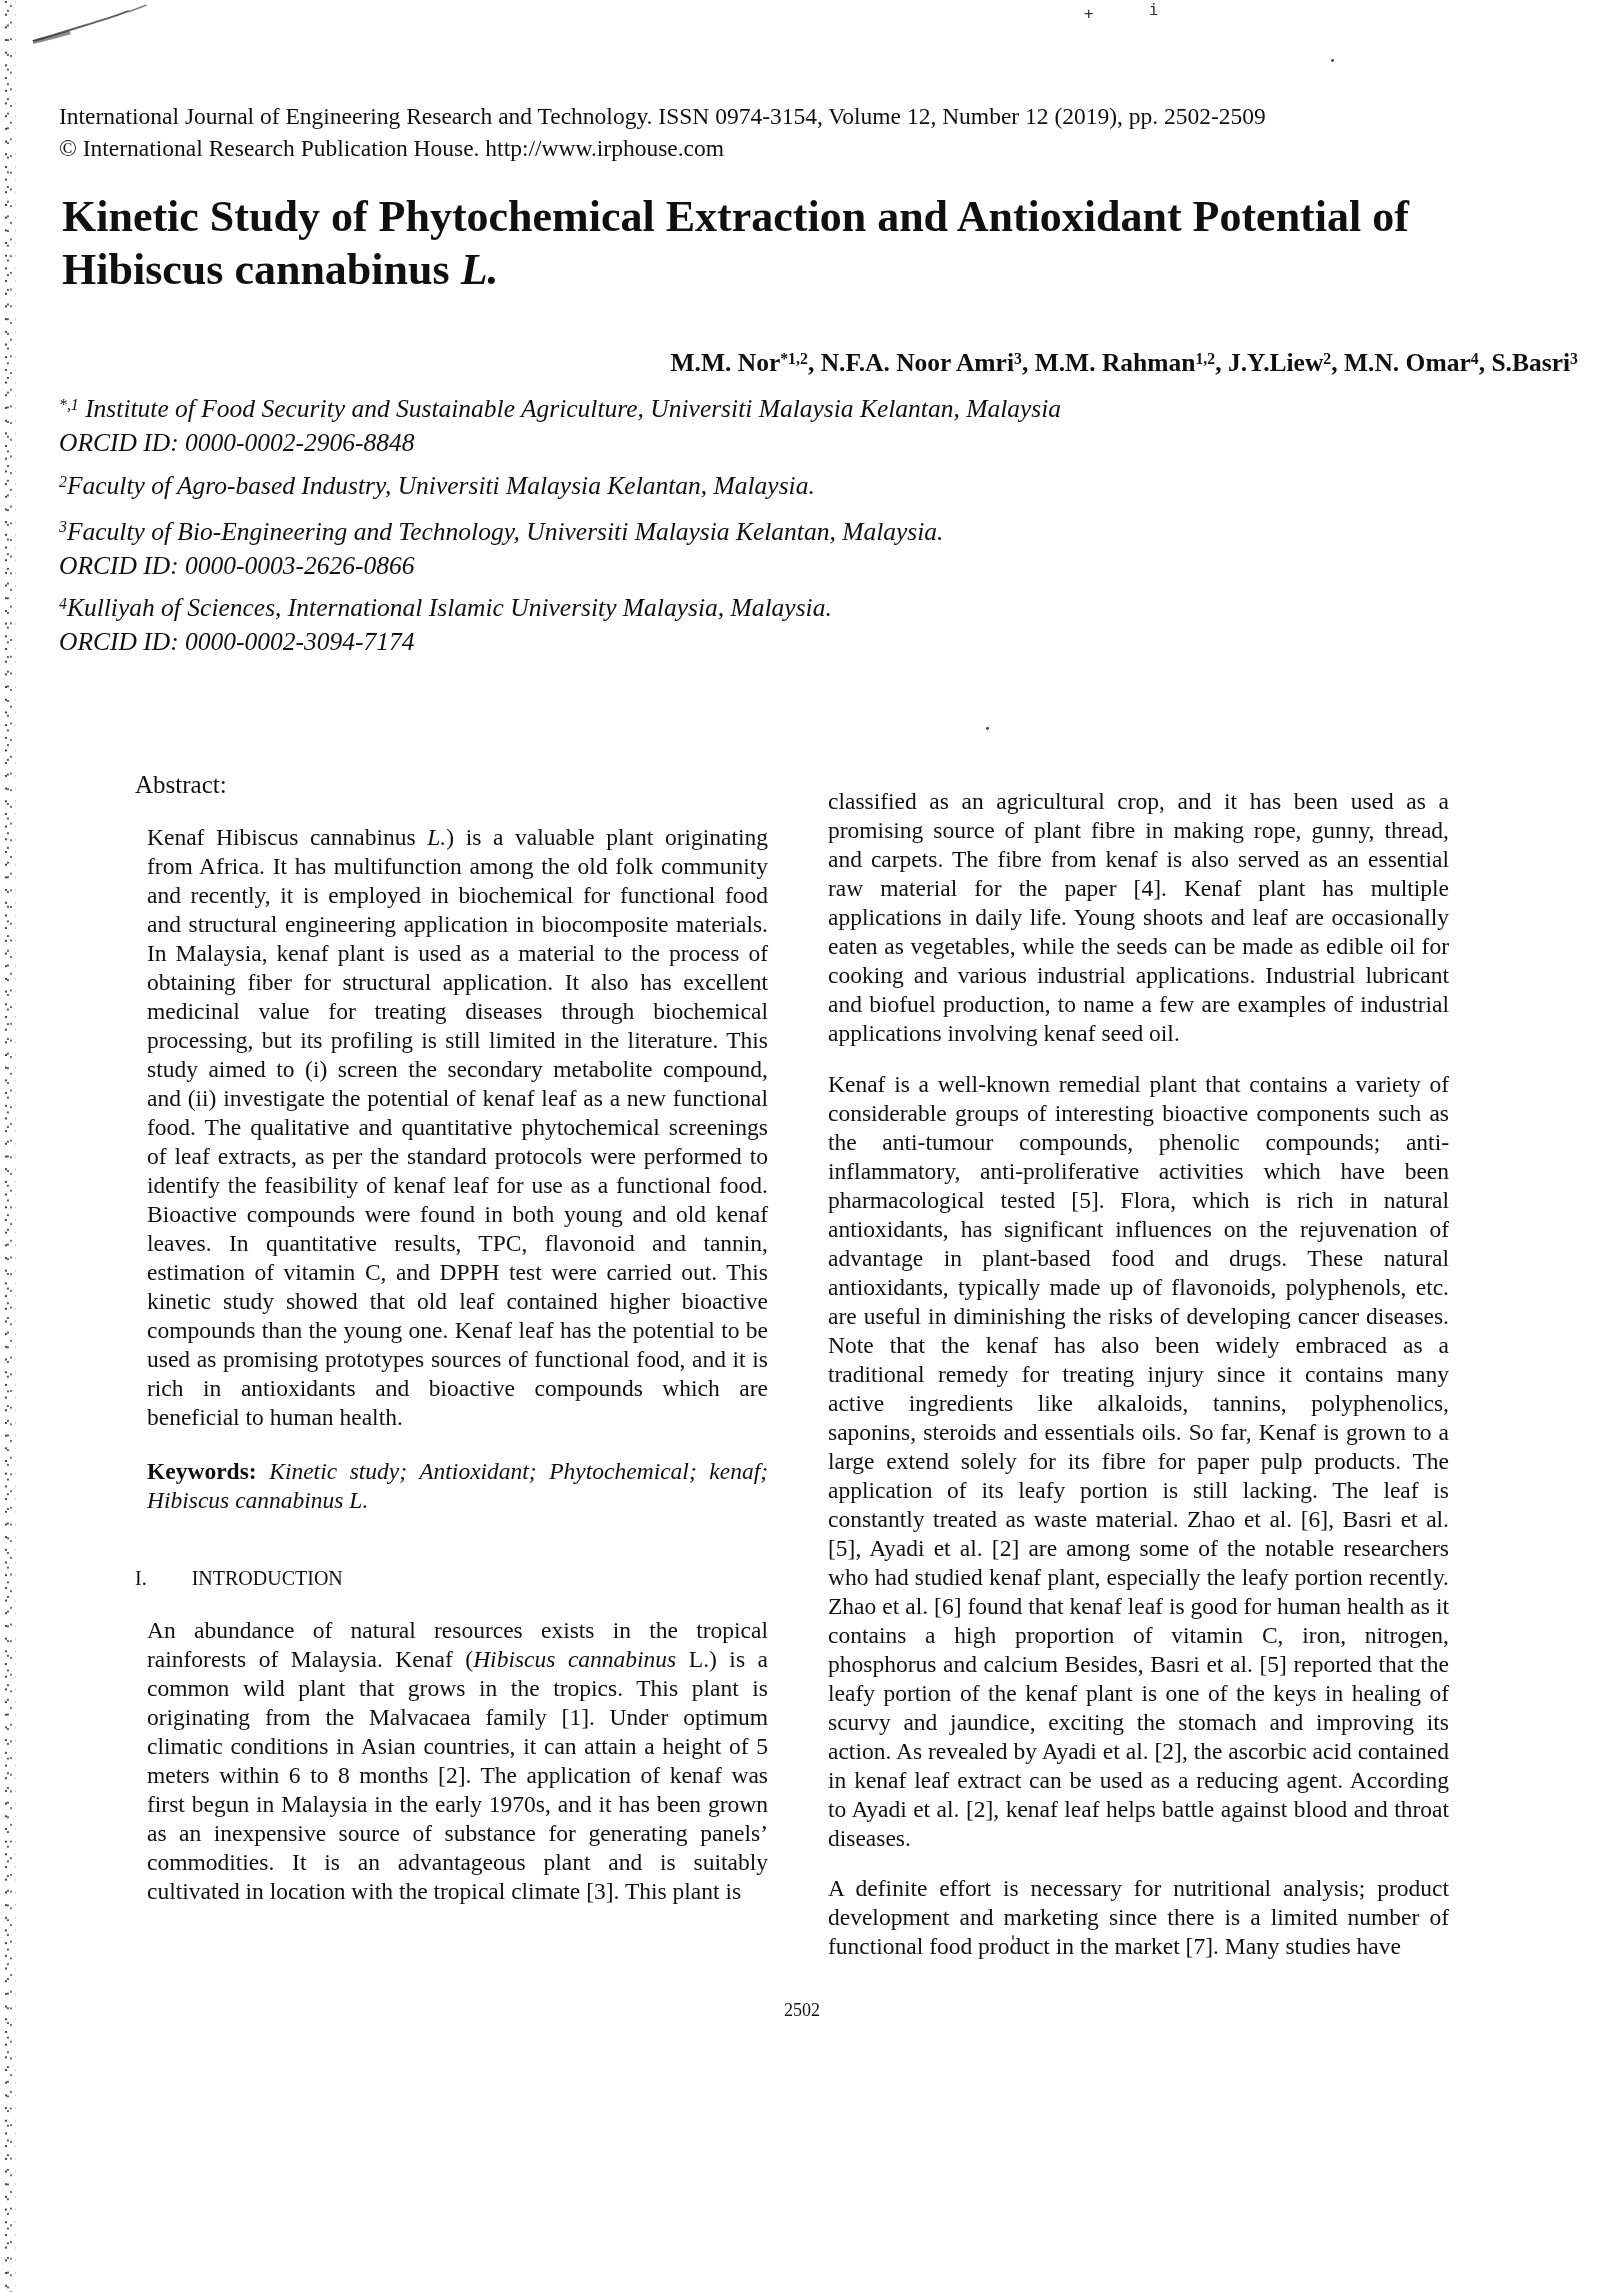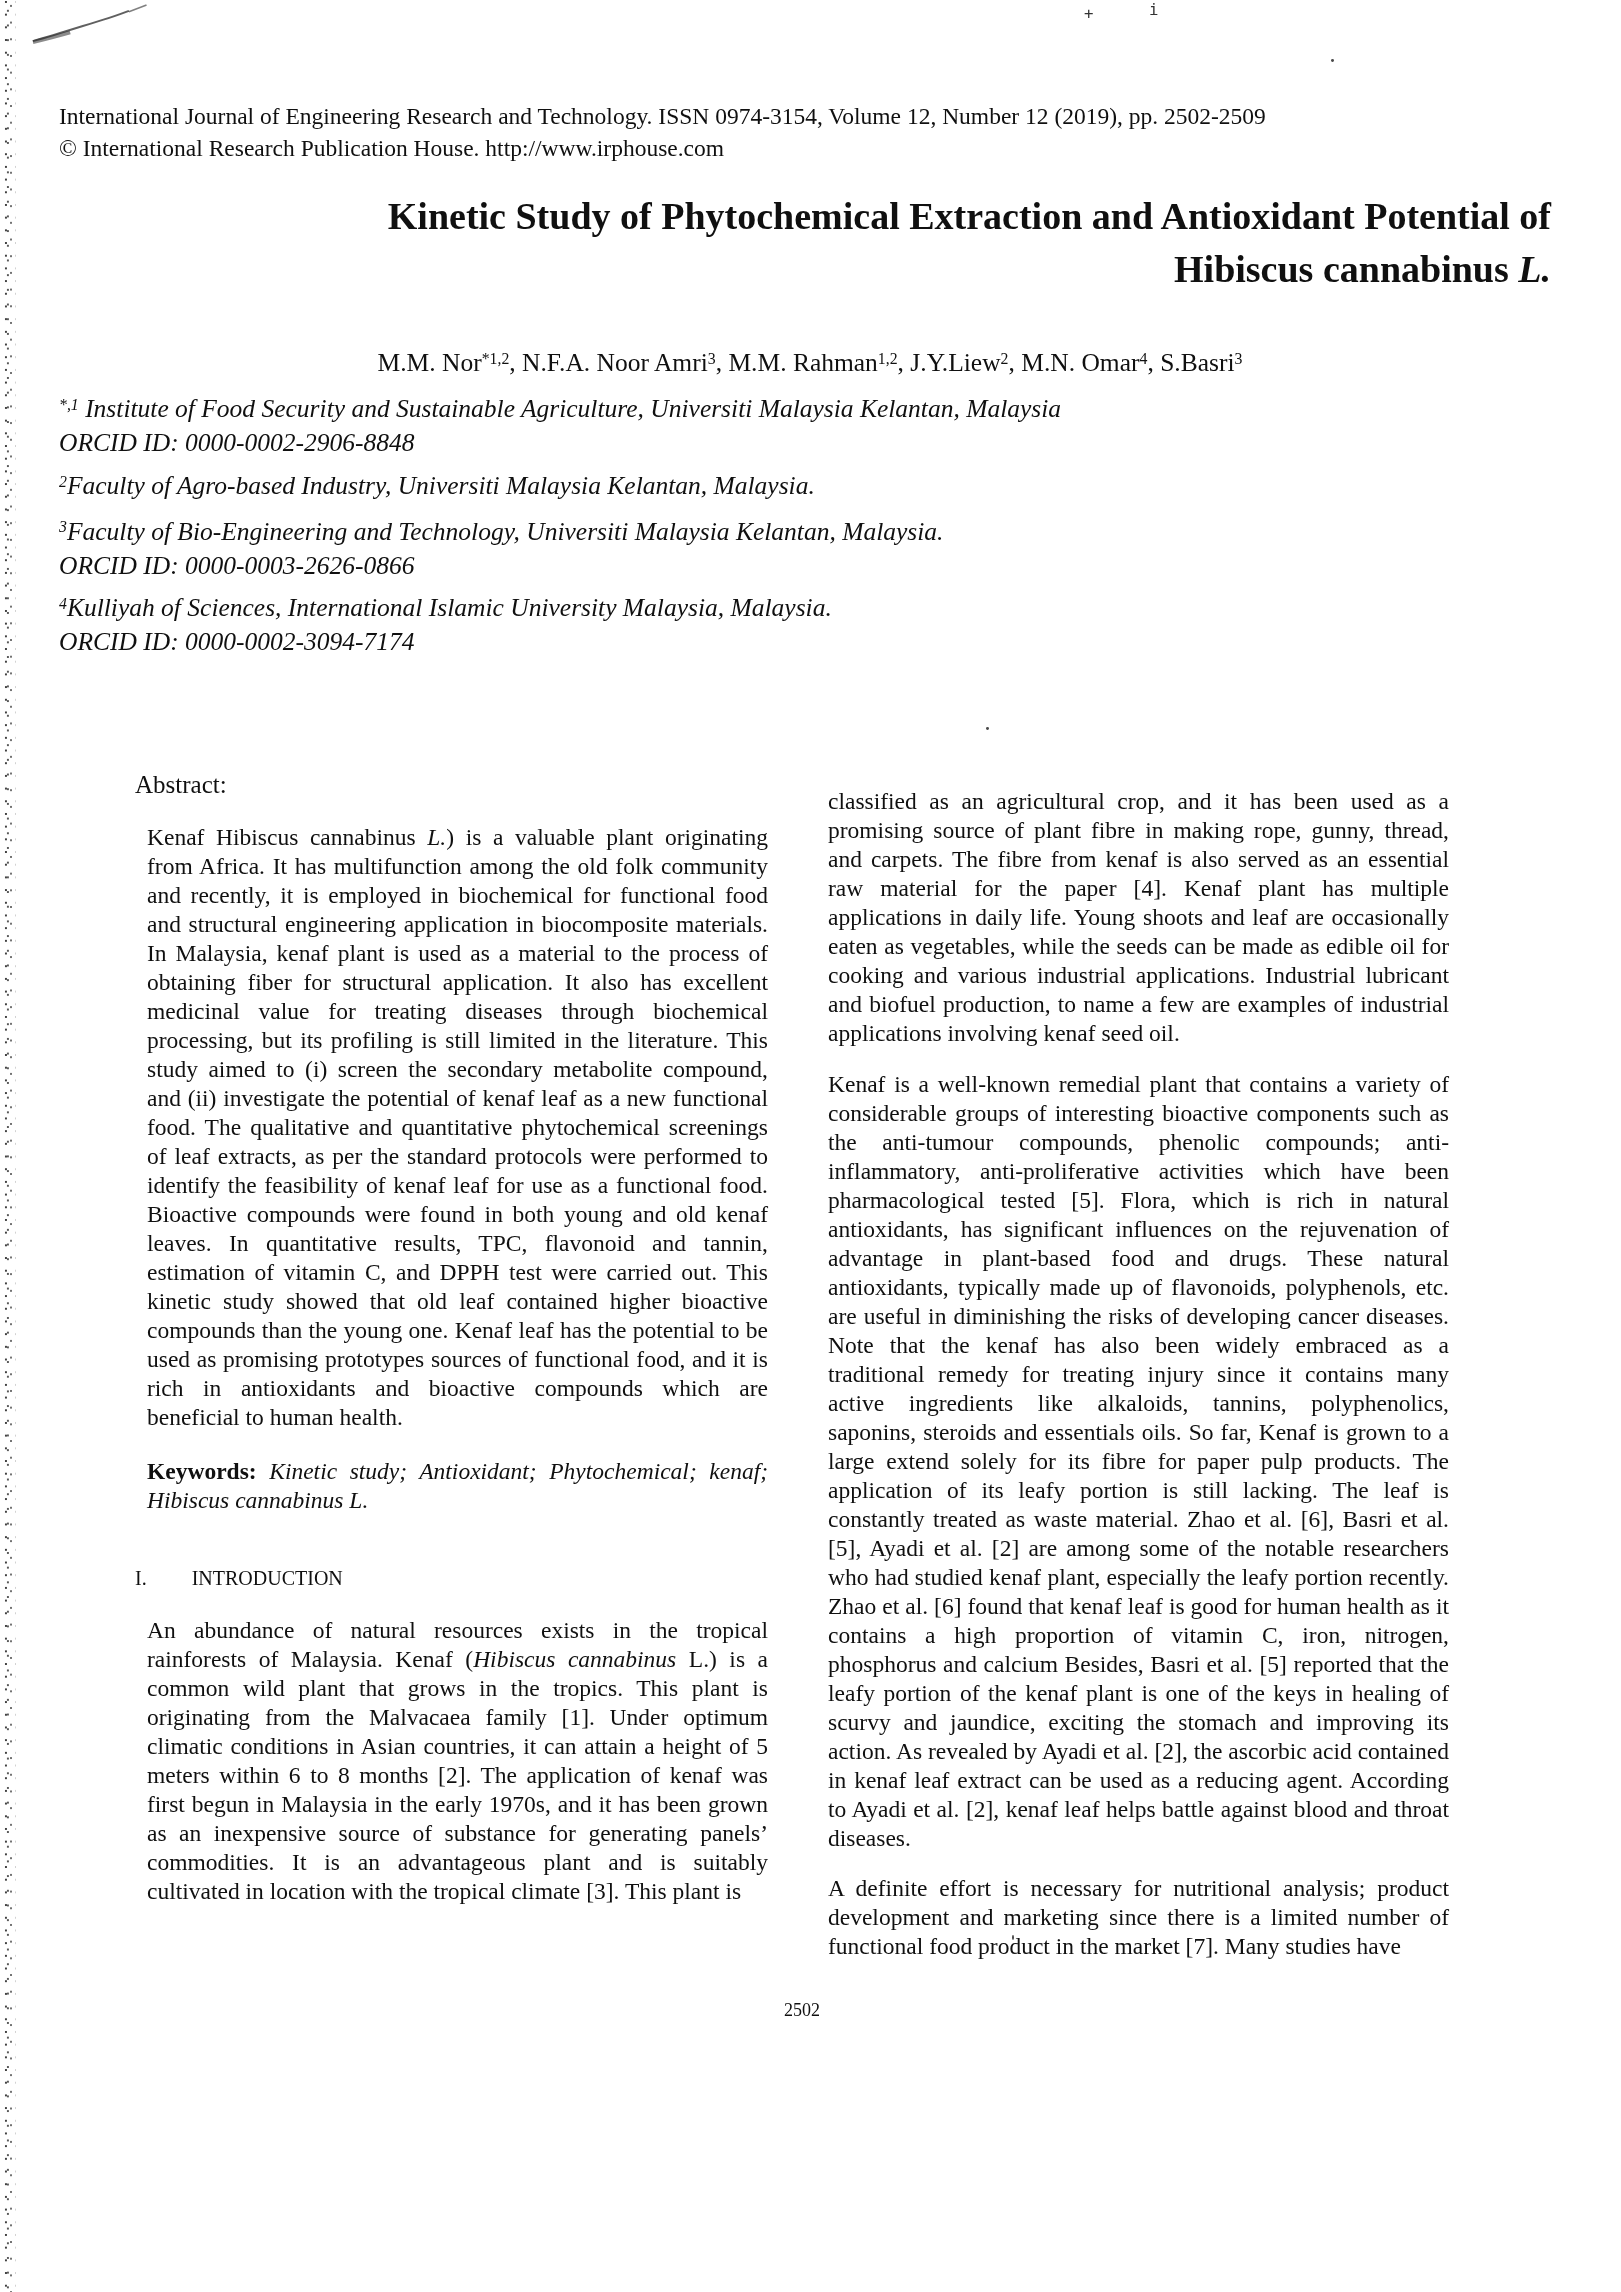--- a/index.html
+++ b/index.html
@@ -16,22 +16,22 @@
       radial-gradient(circle at 7.8px 5.9px,  rgba(0,0,0,.55) 0.8px, transparent 1.2px),
       radial-gradient(circle at 4.9px 10.8px, rgba(0,0,0,.65) 0.9px, transparent 1.3px),
       radial-gradient(circle at 9.8px 2.9px, rgba(0,0,0,.45) 0.7px, transparent 1.1px);
     background-size: 10.8px 12.7px, 12.7px 16.7px, 11.8px 14.7px, 8.8px 18.6px;
   }
   .scribble { position:absolute; left:27.4px; top:2px; }
   .speck { position:absolute; color:#333; font-size:15.7px; line-height:1; font-family:"DejaVu Sans Mono", monospace; }
   .dot { position:absolute; background:#4a4a4a; border-radius:50%; }
 
   .journal-header { position:absolute; top:100px; left:59px; width:1504px; font-size:23.5px; line-height:32px; }
-  .paper-title  { position:absolute; top:190px; left:47px; width:1504px; text-align:right; font-weight:bold; font-size:38px; line-height:53px; margin:0; }
-  .authors      { position:absolute; top:348px; left:58px; width:1504px; text-align:center; font-weight:normal; font-size:25.5px; }
+  .paper-title  { position:absolute; top:190px; left:62px; width:1504px; text-align:left; font-weight:bold; font-size:44px; line-height:53px; margin:0; }
+  .authors      { position:absolute; top:348px; left:74px; width:1504px; text-align:right; font-weight:bold; font-size:25.5px; }
   .affiliations { position:absolute; top:393px; left:59px; width:1504px; text-align:left; font-style:italic; font-size:25.5px; line-height:31px; }
   .aff { margin-bottom:11.8px; }
 
   .col { position:absolute; width:645px; font-size:23.5px; line-height:29px; text-align:justify; }
   .col-left  { left:135px; top:770px; }
   .col-right { left:816px; top:775px; }
   .col p { margin:12px; }
   .abstract-heading { font-weight:normal; font-size:25px; margin:0 0 23.5px 0; }
   .abstract-para { margin-bottom:25.5px !important; }
   .keywords { margin-bottom:49px !important; }

